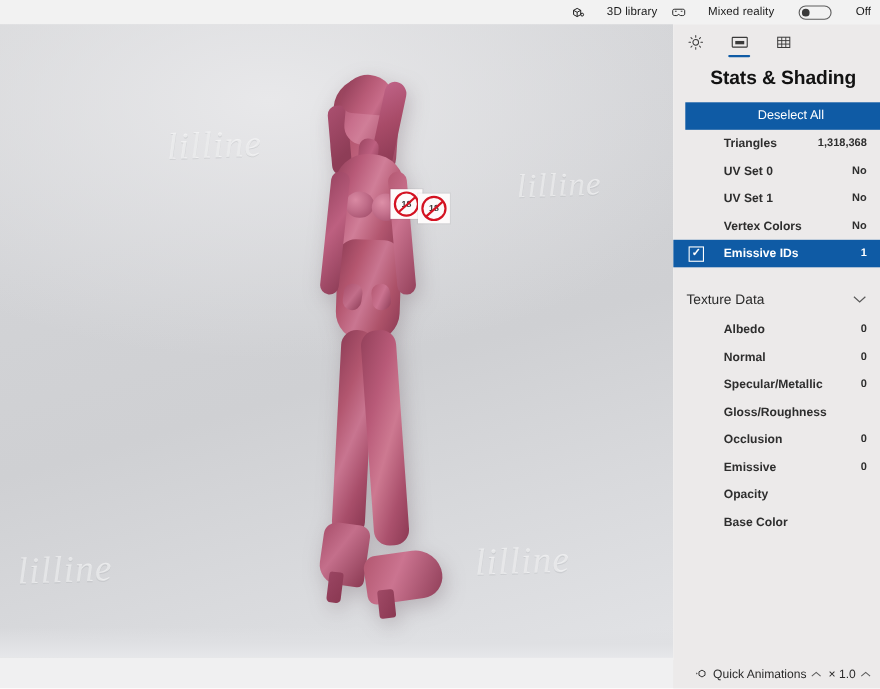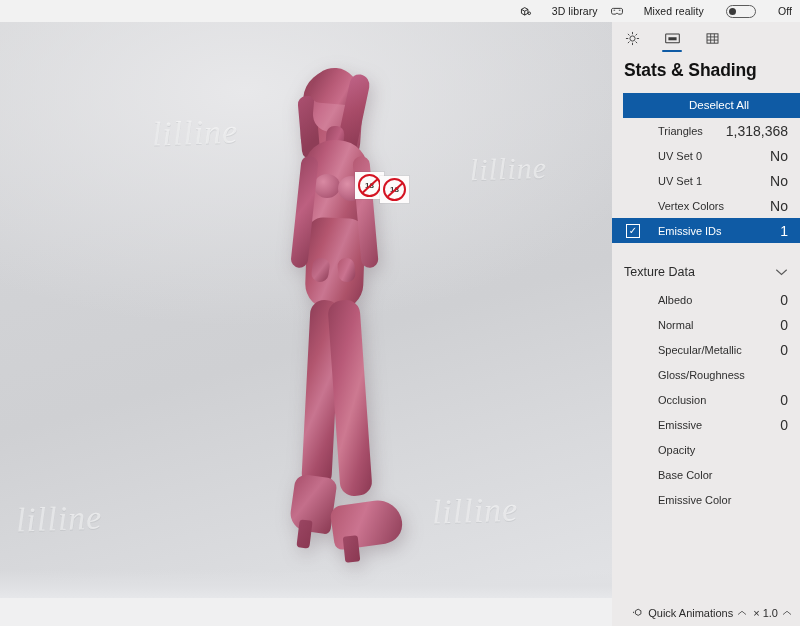--- a/index.html
+++ b/index.html
@@ -284,20 +284,21 @@
     width: 20px; height: 2px;
     background: #0f5ba5;
     border-radius: 1px;
   }
   .panel-title {
     font-size: 17.5px;
     color: #121212;
     font-weight: bold;
     padding: 6px 0 0 12px;
     letter-spacing: -0.1px;
+    text-align: center;
   }
   .deselect-btn {
     display: block;
     margin: 12px 8px 0 11px;
     height: 25px;
     line-height: 25px;
     background: #0f5ba5;
     color: #ffffff;
     font-size: 11.5px;
     text-align: center;
@@ -318,37 +319,37 @@
   }
   .section-head .stitle {
     font-size: 12.5px;
     color: #2b2b2b;
   }
   .chev {
     font-size: 10px;
     color: #5a5a5a;
     line-height: 1;
   }
-  .rows { padding: 0; }
+  .rows { padding: 0; font-weight: bold; }
   .row {
     display: flex;
     align-items: center;
     height: 25px;
     padding: 0 12px 0 12px;
     position: relative;
     cursor: pointer;
   }
   .row .rlabel {
     font-size: 11px;
     color: #2e2e2e;
     margin-left: 34px;
     white-space: nowrap;
   }
   .row .rvalue {
-    font-size: 14px;
+    font-size: 10px;
     color: #2e2e2e;
     margin-left: auto;
     white-space: nowrap;
   }
   .row.selected {
     background: #0f5ba5;
   }
   .row.selected .rlabel,
   .row.selected .rvalue { color: #ffffff; }
   .row .checkbox {
@@ -566,24 +567,20 @@
         <span class="rvalue">0</span>
       </div>
       <div class="row">
         <span class="rlabel">Opacity</span>
         <span class="rvalue"></span>
       </div>
       <div class="row">
         <span class="rlabel">Base Color</span>
         <span class="rvalue"></span>
       </div>
-      <div class="row">
-        <span class="rlabel">Emissive Color</span>
-        <span class="rvalue"></span>
-      </div>
     </div>
   </div>
 
   <div class="bottombar">
     <div class="bb-group">
       <span>
         <svg width="12" height="12" viewBox="0 0 14 14">
           <path d="M4 4.4 L7.2 2.6 L10.4 4.4 L10.4 8 L7.2 9.8 L4 8 Z" fill="none" stroke="#2b2b2b" stroke-width="1"></path>
           <path d="M1.2 5.2 L2.6 6.2 L1.2 7.2 Z" fill="#2b2b2b"></path>
         </svg>

